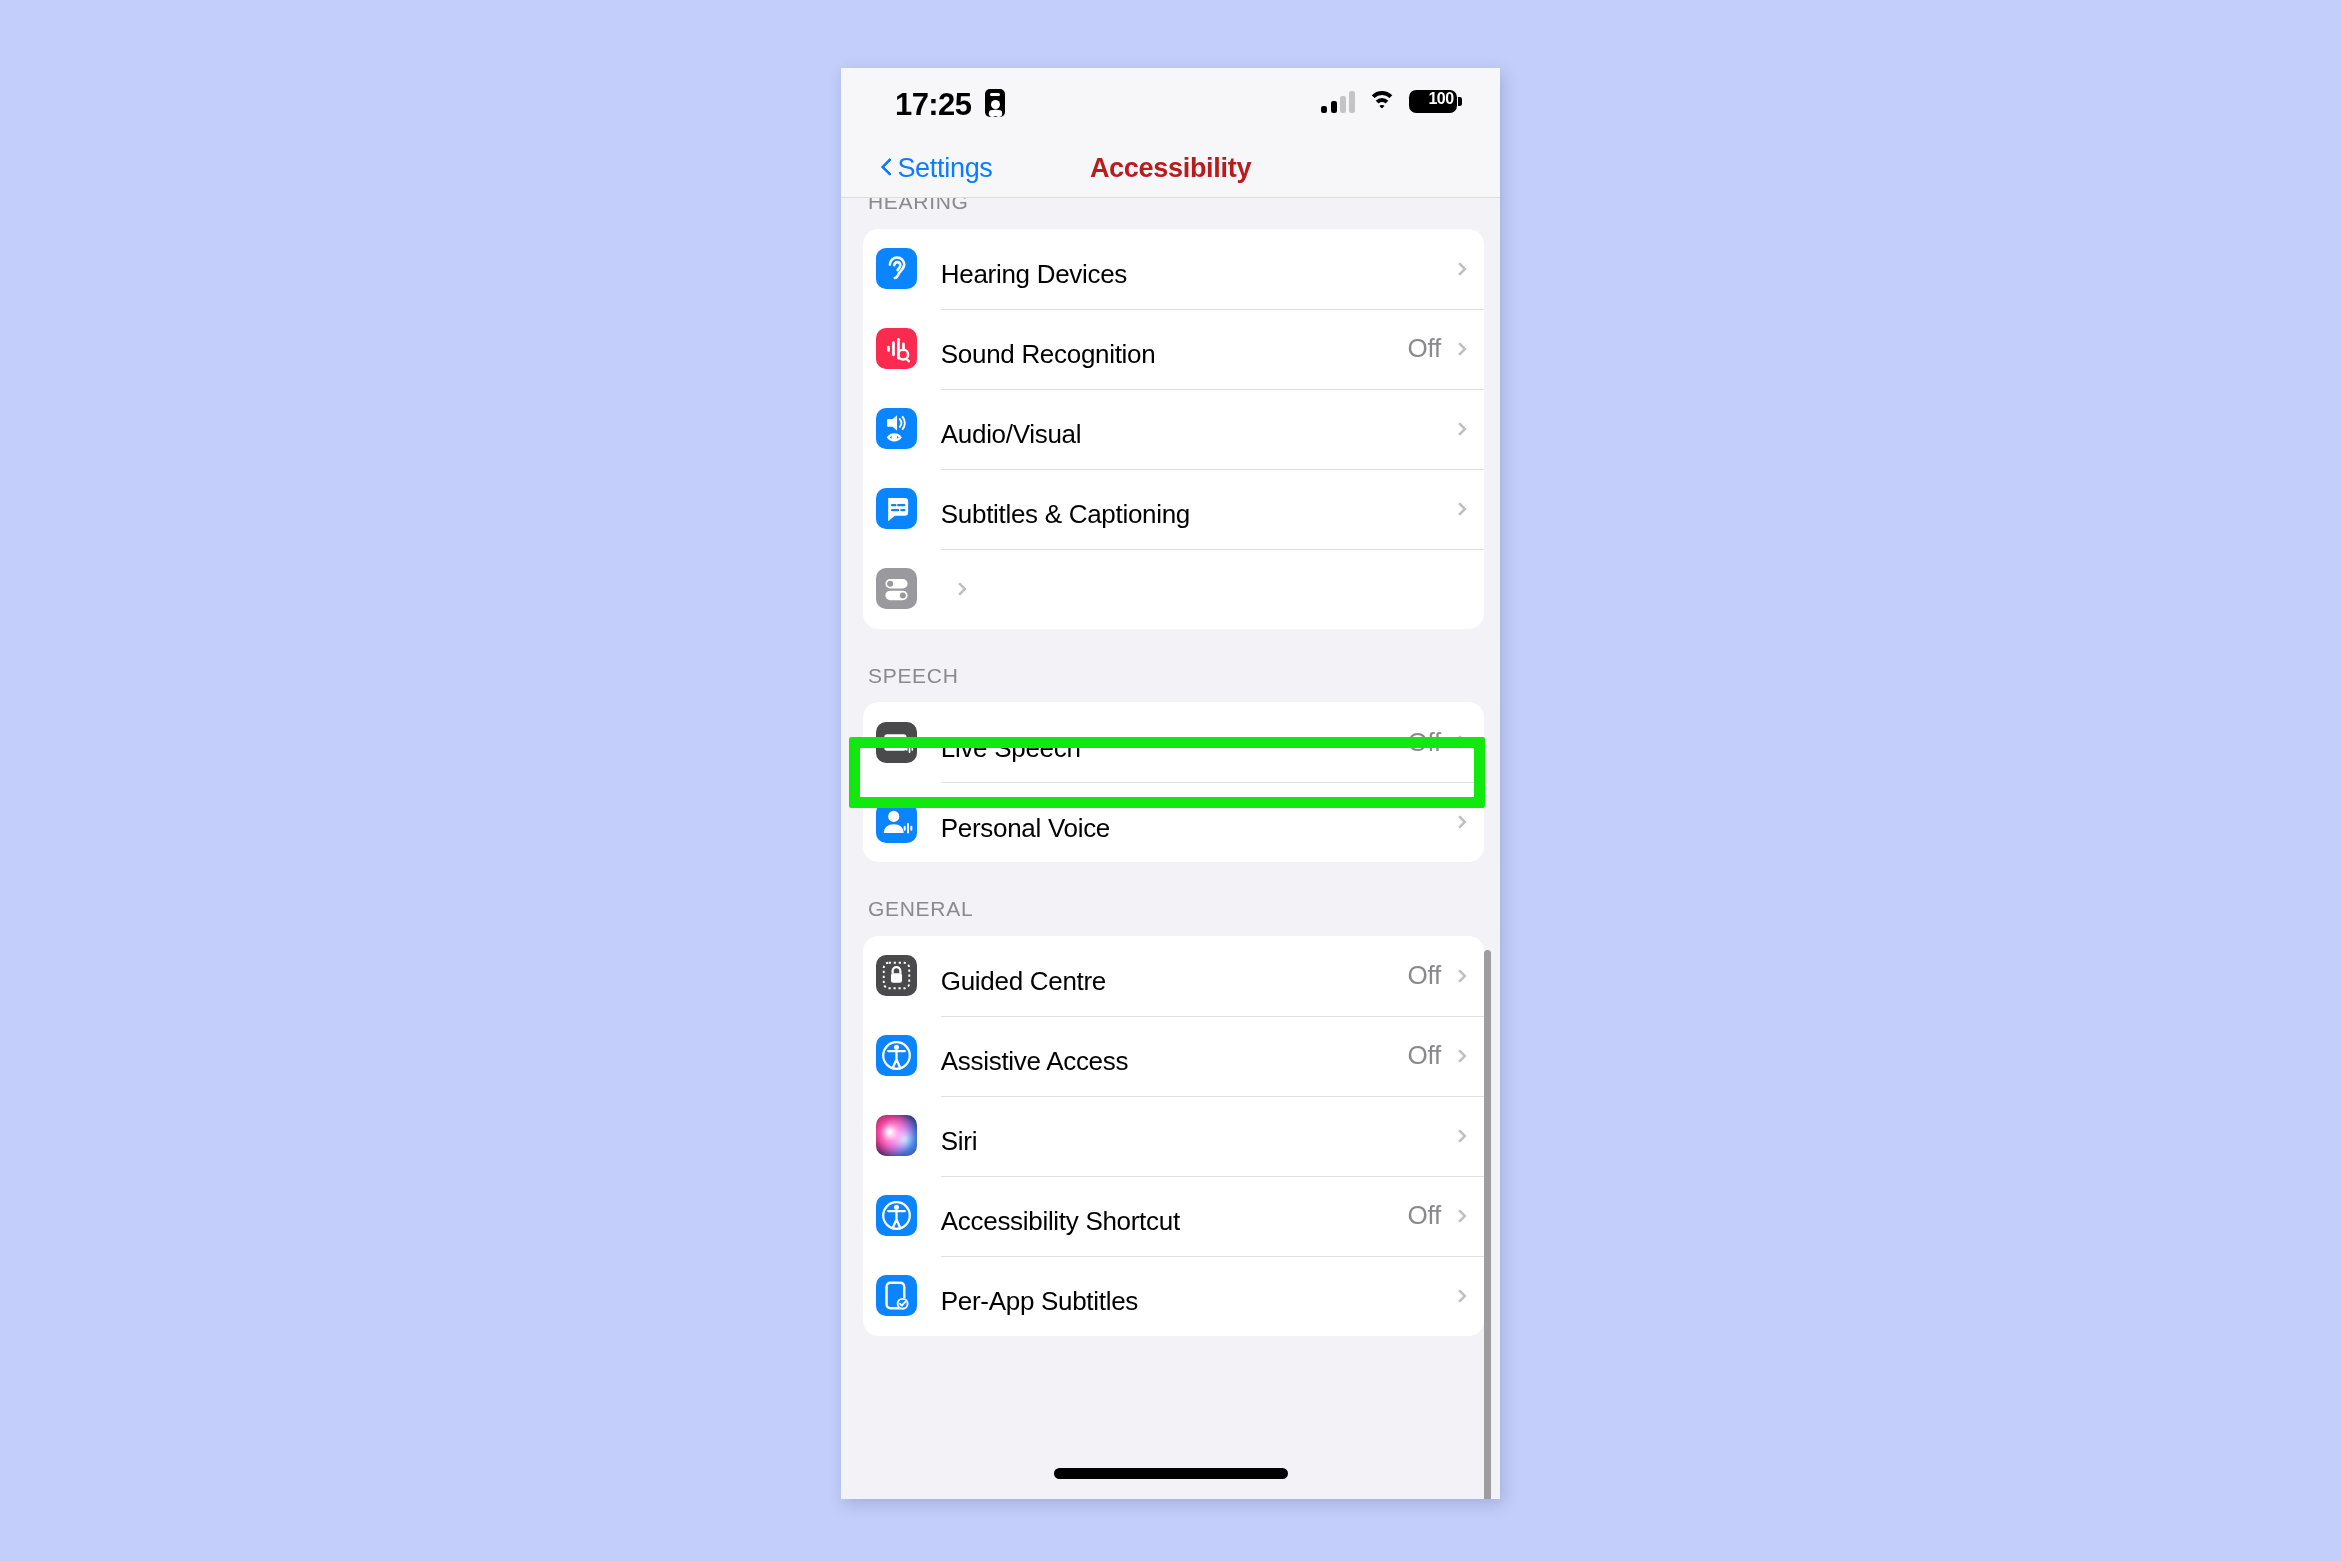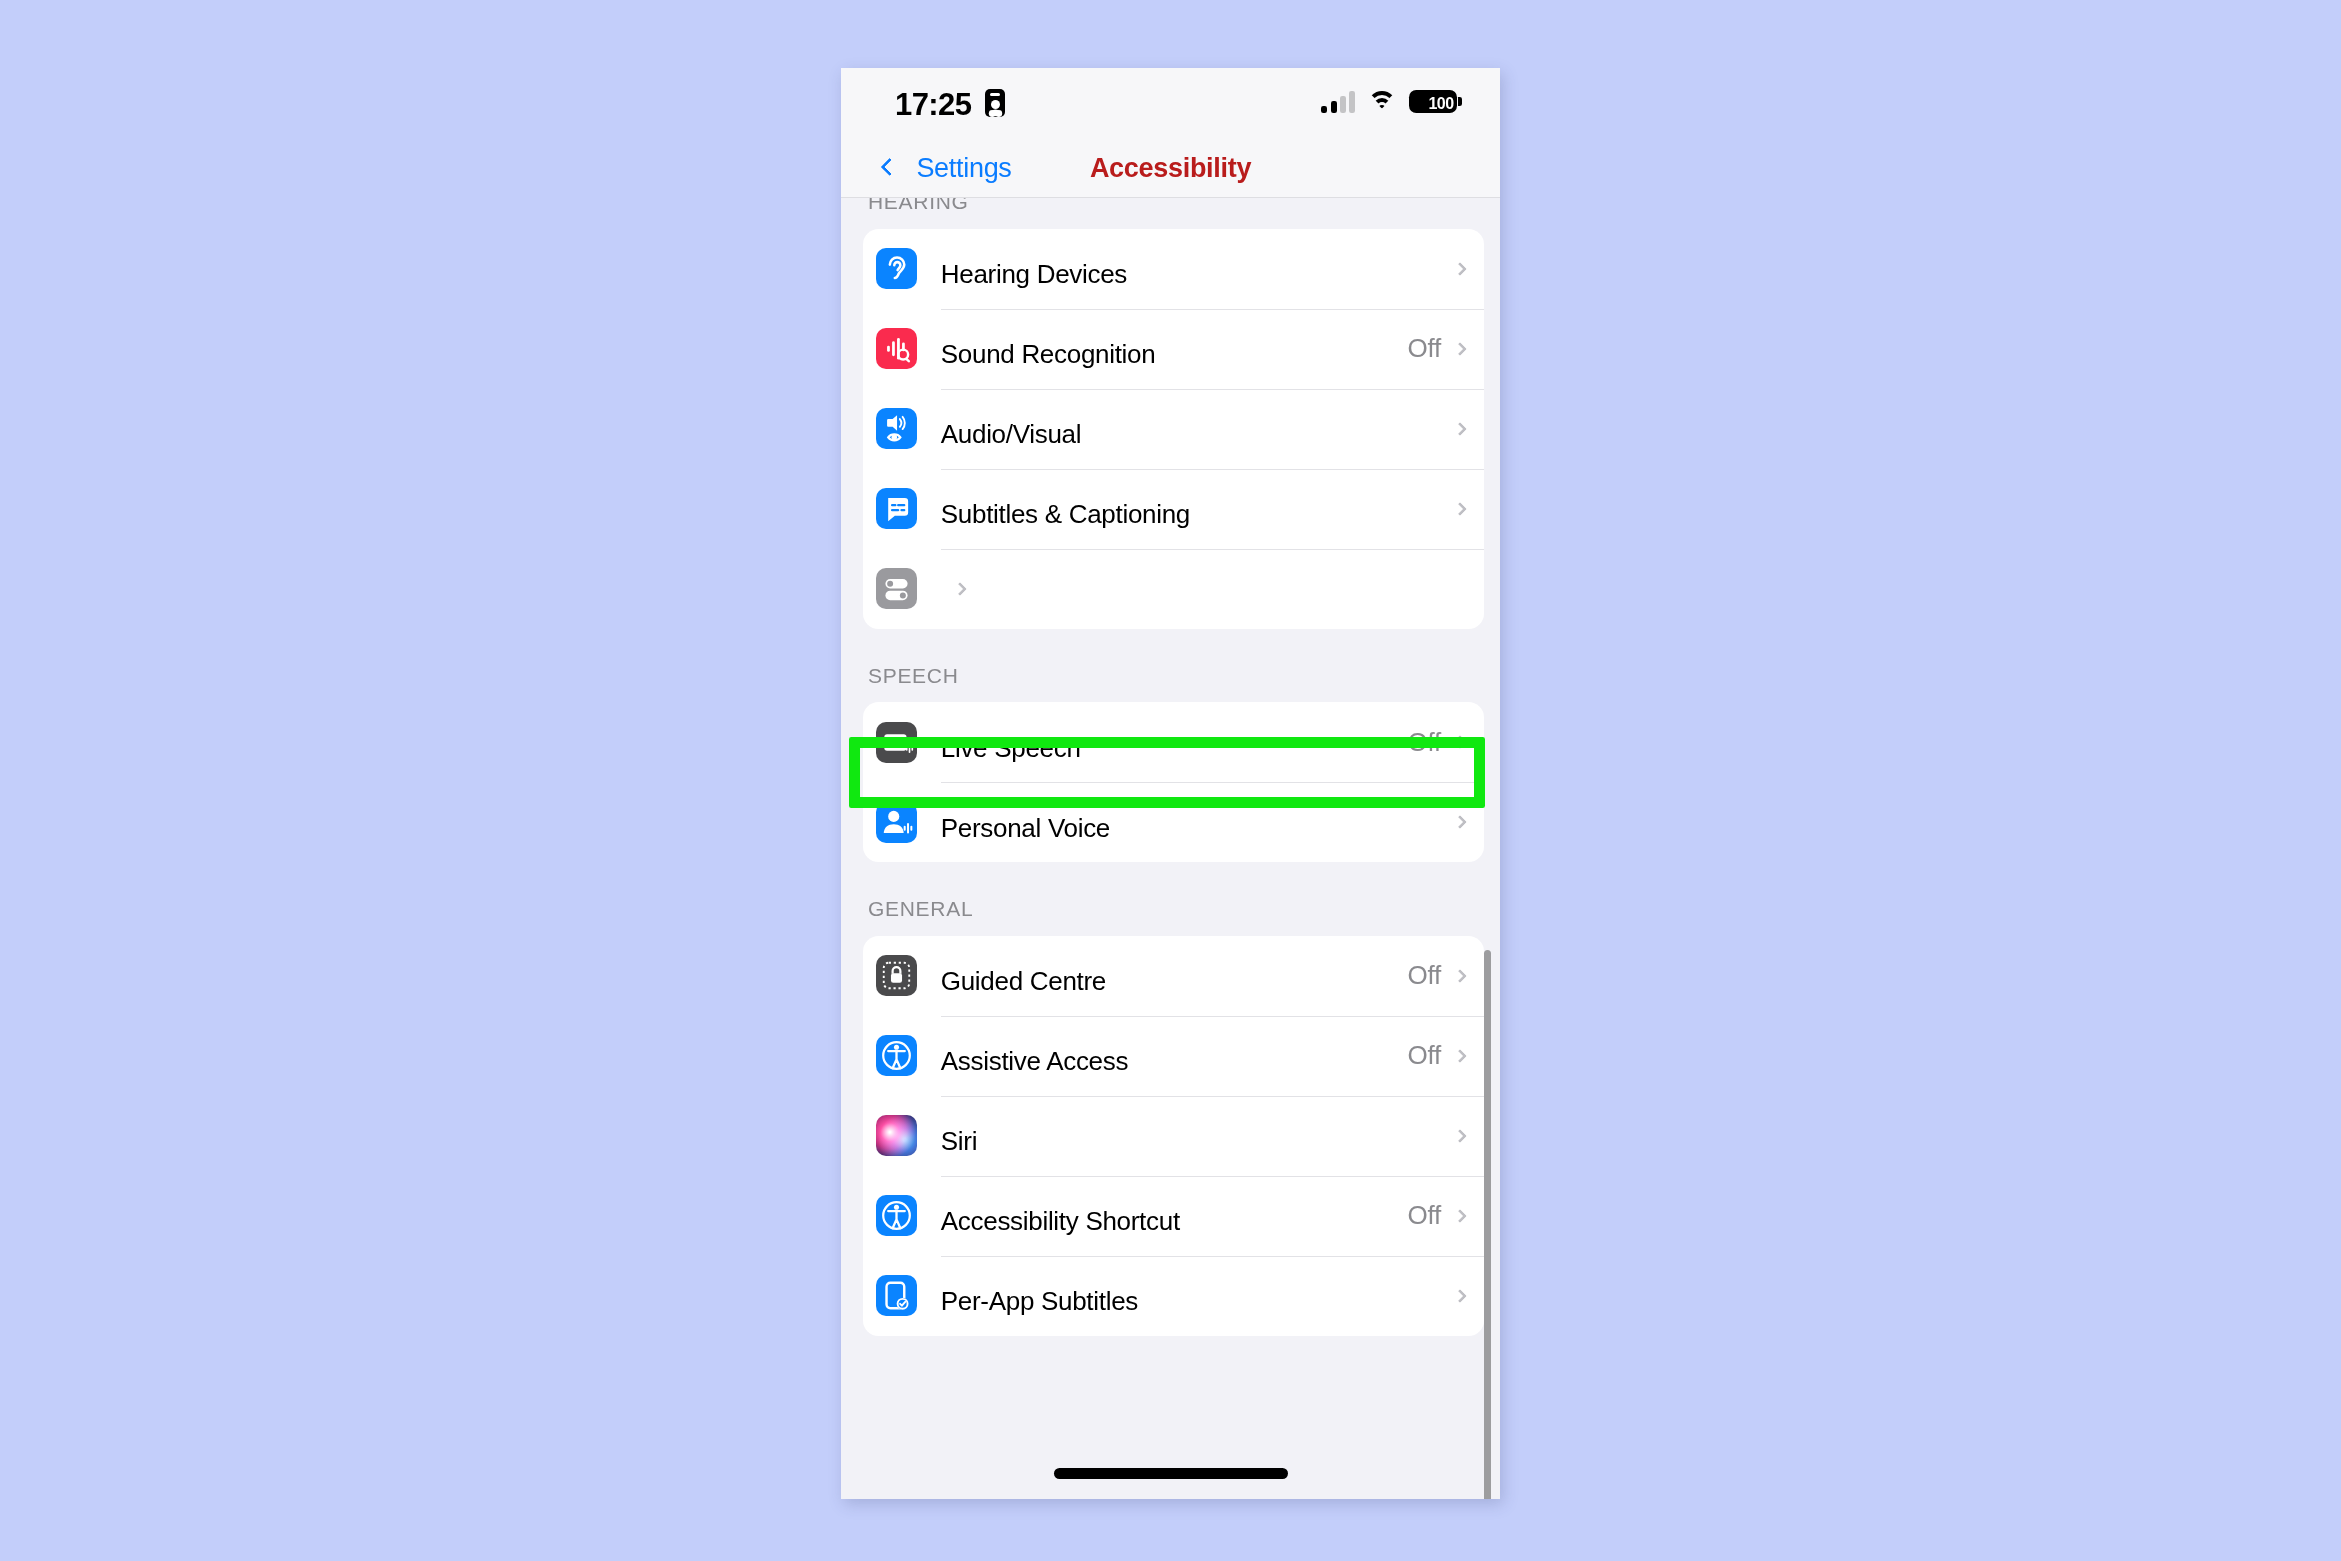--- a/index.html
+++ b/index.html
@@ -60,35 +60,35 @@
   .bars i:nth-child(4) { height: 22px; background: #c4c4c6; }
   .wifi { position: relative; width: 29px; height: 22px; }
   .wifi span { position: absolute; left: 50%; transform: translateX(-50%);
                border: 4.5px solid #000; border-color: #000 transparent transparent transparent;
                border-radius: 50%; }
   .wifi span:nth-child(1){ width:29px; height:29px; top:0; }
   .wifi span:nth-child(2){ width:18px; height:18px; top:6.7px; }
   .wifi span:nth-child(3){ width:7.2px; height:7.2px; top:14px; border-width:3.9px; }
   .batt {
     position: relative; width: 48px; height: 23.4px; border-radius: 7.2px;
-    background: #000; display: flex; align-items: flex-end; justify-content: center; padding-left: 16px;
+    background: #000; display: flex; align-items: flex-start; justify-content: center; padding-left: 16px;
   }
   .batt b { color:#fff; font-size: 16px; font-weight: 700; letter-spacing: -0.6px; }
   .batt::after { content:""; position:absolute; right:-4.5px; top:7.2px;
                  width:3.9px; height:9px; border-radius:0 2.2px 2.2px 0; background:#000; }
 
   
   .navbar {
     position: relative; height: 60px;
     background: #f7f7f9;
     border-bottom: 1.1px solid #dedee2;
   }
   .nav-back {
     position:absolute; left:42px; top:50%; transform: translateY(-50%);
-    display:flex; align-items:center; gap:20px; cursor:pointer;
+    display:flex; align-items:center; gap:1px; cursor:pointer;
   }
   .chev-back {
     width: 13.4px; height: 13.4px;
     border-left: 3.9px solid #0a7cff; border-bottom: 3.9px solid #0a7cff;
     transform: rotate(45deg); border-radius: 1.1px;
   }
   .nav-back-label { font-size: 27px; color: #0a7cff; letter-spacing: -0.3px; }
   .nav-title {
     position:absolute; left:50%; top:50%; transform: translate(-50%,-50%);
     font-size: 27px; font-weight: 700; color:#b91c1c; letter-spacing:-0.3px;

